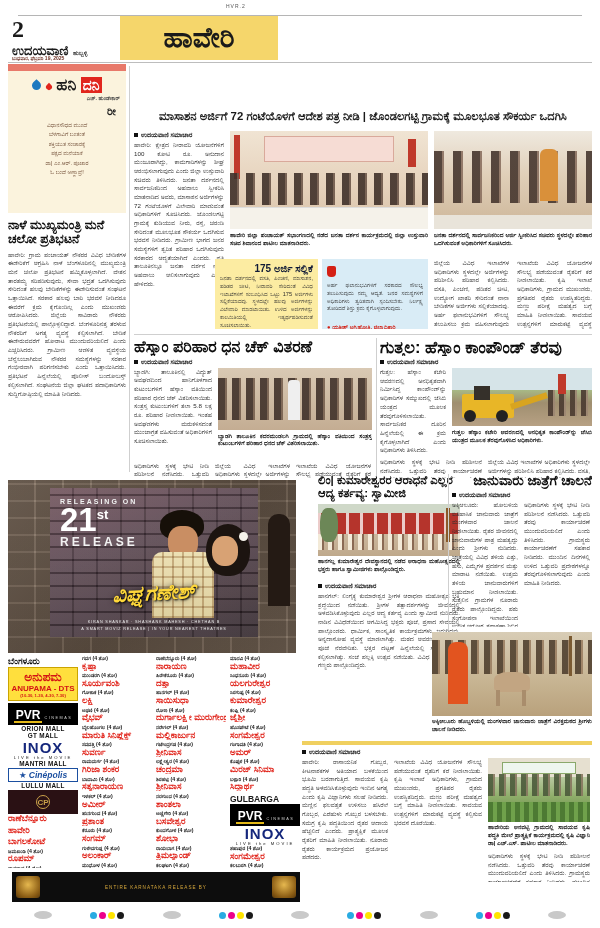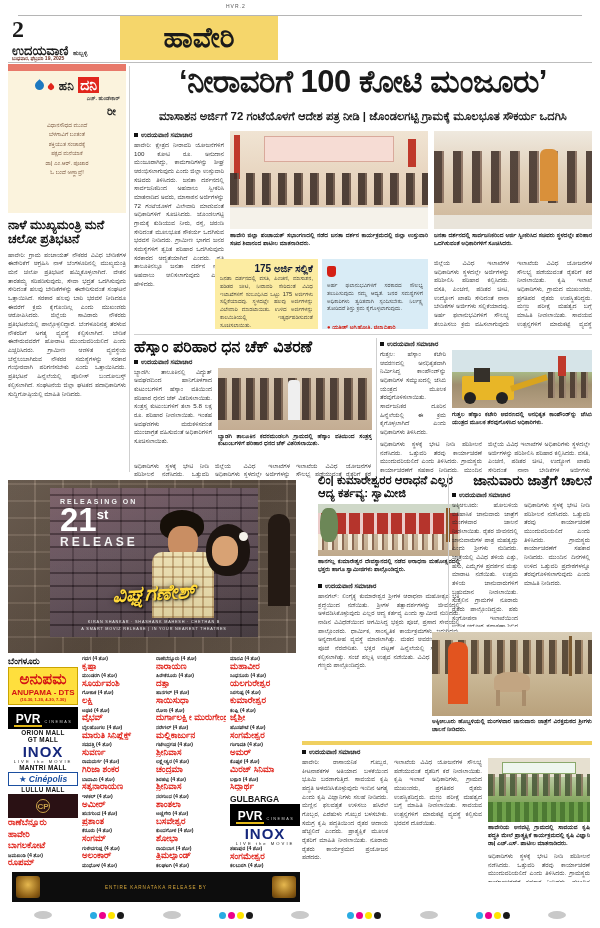--- a/index.html
+++ b/index.html
@@ -94,21 +94,21 @@
   <div class="abs section-box" style="left:120px;top:16px;width:158px;height:44px;">
     <span style="font-size:28px;font-weight:800;">ಹಾವೇರಿ</span>
   </div>
   <div class="hline" style="left:8px;top:62px;width:584px;background:#bdbdbd;"></div>
 
   <div class="abs" style="left:8px;top:64px;width:118px;height:7px;background:#e8796a;"></div>
   <div class="abs hani-box" style="left:8px;top:71px;width:118px;height:142px;padding:5px 6px;">
     <div style="text-align:center;">
       <span class="drop"></span>
       <span class="drop small"></span>
-      <span style="font-size:12px;font-weight:900;">ಹನಿ</span>
+      <span style="font-size:16px;font-weight:900;">ಹನಿ</span>
       <span style="font-size:14px;font-weight:900;color:#fff;background:#e1261d;padding:0 2px;">ದನಿ</span>
     </div>
     <div style="text-align:right;font-size:5.3px;font-weight:700;color:#444;margin-top:1px;">ಎಚ್. ಹುಂಡೇಕಾರ್</div>
     <div style="text-align:right;font-size:11px;font-weight:900;margin:3px 4px 3px 0;">ರೀ</div>
     <div>
 
     <div class="verse-line">ವಿಧಾನಸೌಧದ ಮುಂದೆ</div>
         <div class="verse-line">ಬೆಳಗಾವಿಗೆ ಬಂತಂತೆ</div>
         <div class="verse-line">ಶಕ್ತಿಯುತ ಸಂಚಾರಕ್ಕೆ</div>
         <div class="verse-line">ಪಕ್ಷದ ಮನೆಯಾಕೆ</div>
@@ -116,21 +116,20 @@
         <div class="verse-line">ಓ ಬಂದೆ ಅಣ್ಣಾವ್ರೆ!</div>
       </div>
   </div>
 
   <div class="abs" style="left:8px;top:218px;width:118px;height:254px;overflow:hidden;">
     <div class="headline" style="font-size:12.5px;line-height:1.15;margin-bottom:4px;">ನಾಳೆ ಮುಖ್ಯಮಂತ್ರಿ ಮನೆ ಚಲೋ ಪ್ರತಿಭಟನೆ</div>
     <div class="body-txt" style="height:212px;">ಹಾವೇರಿ: ಗ್ರಾಮ ಪಂಚಾಯತ್ ನೌಕರರ ವಿವಿಧ ಬೇಡಿಕೆಗಳ ಈಡೇರಿಕೆಗೆ ಆಗ್ರಹಿಸಿ ನಾಳೆ ಬೆಂಗಳೂರಿನಲ್ಲಿ ಮುಖ್ಯಮಂತ್ರಿ ಮನೆ ಚಲೋ ಪ್ರತಿಭಟನೆ ಹಮ್ಮಿಕೊಳ್ಳಲಾಗಿದೆ. ವೇತನ ತಾರತಮ್ಯ ಸರಿಪಡಿಸುವುದು, ಸೇವಾ ಭದ್ರತೆ ಒದಗಿಸುವುದು ಸೇರಿದಂತೆ ಹಲವು ಬೇಡಿಕೆಗಳನ್ನು ಈಡೇರಿಸುವಂತೆ ಸಂಘಟನೆ ಒತ್ತಾಯಿಸಿದೆ. ಸರಕಾರ ಹಲವು ಬಾರಿ ಭರವಸೆ ನೀಡಿದರೂ ಈವರೆಗೆ ಕ್ರಮ ಕೈಗೊಂಡಿಲ್ಲ ಎಂದು ಮುಖಂಡರು ಆರೋಪಿಸಿದರು. ಜಿಲ್ಲೆಯ ಸಾವಿರಾರು ನೌಕರರು ಪ್ರತಿಭಟನೆಯಲ್ಲಿ ಪಾಲ್ಗೊಳ್ಳಲಿದ್ದಾರೆ. ಬೆಂಗಳೂರಿನತ್ತ ತೆರಳುವ ನೌಕರರಿಗೆ ಅಗತ್ಯ ವ್ಯವಸ್ಥೆ ಕಲ್ಪಿಸಲಾಗಿದೆ. ಬೇಡಿಕೆ ಈಡೇರುವವರೆಗೆ ಹೋರಾಟ ಮುಂದುವರಿಯಲಿದೆ ಎಂದು ಎಚ್ಚರಿಸಿದರು. ಗ್ರಾಮೀಣ ಆಡಳಿತ ವ್ಯವಸ್ಥೆಯ ಬೆನ್ನೆಲುಬಾಗಿರುವ ನೌಕರರ ಸಮಸ್ಯೆಗಳನ್ನು ಸರಕಾರ ಗಂಭೀರವಾಗಿ ಪರಿಗಣಿಸಬೇಕು ಎಂದು ಒತ್ತಾಯಿಸಿದರು. ಪ್ರತಿಭಟನೆ ಹಿನ್ನೆಲೆಯಲ್ಲಿ ಪೊಲೀಸ್ ಬಂದೋಬಸ್ತ್ ಕಲ್ಪಿಸಲಾಗಿದೆ. ಸಂಘಟನೆಯ ಜಿಲ್ಲಾ ಘಟಕದ ಪದಾಧಿಕಾರಿಗಳು ಸುದ್ದಿಗೋಷ್ಠಿಯಲ್ಲಿ ಮಾಹಿತಿ ನೀಡಿದರು.</div>
   </div>
   <div class="vline" style="left:129px;top:66px;height:406px;"></div>
 
-  <div class="abs lead-headline" style="left:134px;top:64px;width:458px;height:44px;">‘ನೀರಾವರಿಗೆ 100 ಕೋಟಿ ಮಂಜೂರು’</div>
   <div class="abs lead-subhead" style="left:134px;top:110px;width:458px;height:17px;">ಮಾಸಾಶನ ಅರ್ಜಿಗೆ 72 ಗಂಟೆಯೊಳಗೆ ಆದೇಶ ಪತ್ರ ನೀಡಿ | ಜೊಂಡಲಗಟ್ಟಿ ಗ್ರಾಮಕ್ಕೆ ಮೂಲಭೂತ ಸೌಕರ್ಯ ಒದಗಿಸಿ</div>
 
   <div class="abs" style="left:134px;top:131px;width:458px;height:200px;">
 
     <div class="abs" style="left:0;top:0;width:90px;height:200px;overflow:hidden;">
       <div class="byline"><span class="sq"></span><span>ಉದಯವಾಣಿ ಸಮಾಚಾರ</span></div>
       <div class="body-txt" style="height:188px;margin-top:2px;">ಹಾವೇರಿ: ಕ್ಷೇತ್ರದ ನೀರಾವರಿ ಯೋಜನೆಗಳಿಗೆ 100 ಕೋಟಿ ರೂ. ಅನುದಾನ ಮಂಜೂರಾಗಿದ್ದು, ಕಾಮಗಾರಿಗಳನ್ನು ಶೀಘ್ರ ಆರಂಭಿಸಲಾಗುವುದು ಎಂದು ಜಿಲ್ಲಾ ಉಸ್ತುವಾರಿ ಸಚಿವರು ತಿಳಿಸಿದರು. ಜನತಾ ದರ್ಶನದಲ್ಲಿ ಸಾರ್ವಜನಿಕರಿಂದ ಅಹವಾಲು ಸ್ವೀಕರಿಸಿ ಮಾತನಾಡಿದ ಅವರು, ಮಾಸಾಶನ ಅರ್ಜಿಗಳನ್ನು 72 ಗಂಟೆಯೊಳಗೆ ವಿಲೇವಾರಿ ಮಾಡುವಂತೆ ಅಧಿಕಾರಿಗಳಿಗೆ ಸೂಚಿಸಿದರು. ಜೊಂಡಲಗಟ್ಟಿ ಗ್ರಾಮಕ್ಕೆ ಕುಡಿಯುವ ನೀರು, ರಸ್ತೆ, ಚರಂಡಿ ಸೇರಿದಂತೆ ಮೂಲಭೂತ ಸೌಕರ್ಯ ಒದಗಿಸುವ ಭರವಸೆ ನೀಡಿದರು. ಗ್ರಾಮೀಣ ಭಾಗದ ಜನರ ಸಮಸ್ಯೆಗಳಿಗೆ ತ್ವರಿತ ಪರಿಹಾರ ಒದಗಿಸುವುದು ಸರಕಾರದ ಆದ್ಯತೆಯಾಗಿದೆ ಎಂದರು. ಪ್ರತಿ ತಾಲೂಕಿನಲ್ಲೂ ಜನತಾ ದರ್ಶನ ನಡೆಸಿ ಅಹವಾಲು ಆಲಿಸಲಾಗುವುದು ಎಂದು ಹೇಳಿದರು.</div>
     </div>
 
     <div class="photo" style="left:96px;top:0;width:198px;height:98px;background:linear-gradient(180deg,#f0e4d3 0%,#e6d2bc 55%,#d7c2a8 100%);">
@@ -178,20 +177,21 @@
     </div>
     <div style="display:flex;gap:6px;margin-top:2px;">
       <div class="body-txt" style="width:75px;height:32px;">ಅಧಿಕಾರಿಗಳು ಸ್ಥಳಕ್ಕೆ ಭೇಟಿ ನೀಡಿ ಪರಿಶೀಲನೆ ನಡೆಸಿದರು. ಒತ್ತುವರಿ ತೆರವು ಕಾರ್ಯಾಚರಣೆ ಮುಂದುವರಿಯಲಿದೆ ಎಂದು ತಿಳಿಸಿದರು. ಗ್ರಾಮಸ್ಥರು ಕಾರ್ಯಾಚರಣೆಗೆ ಸಹಕಾರ ನೀಡಿದರು. ಮುಂದಿನ ದಿನಗಳಲ್ಲಿ ಉಳಿದ ಒತ್ತುವರಿ ಪ್ರದೇಶಗಳನ್ನೂ ತೆರವುಗೊಳಿಸಲಾಗುವುದು ಎಂದು ಮಾಹಿತಿ ನೀಡಿದರು.</div>
       <div class="body-txt" style="width:75px;height:32px;">ಜಿಲ್ಲೆಯ ವಿವಿಧ ಇಲಾಖೆಗಳ ಅಧಿಕಾರಿಗಳು ಸ್ಥಳದಲ್ಲೇ ಅರ್ಜಿಗಳನ್ನು ಪರಿಶೀಲಿಸಿ ಪರಿಹಾರ ಕಲ್ಪಿಸಿದರು. ವಸತಿ, ಪಿಂಚಣಿ, ಪಡಿತರ ಚೀಟಿ, ಉದ್ಯೋಗ ಖಾತರಿ ಸೇರಿದಂತೆ ನಾನಾ ಬೇಡಿಕೆಗಳ ಅರ್ಜಿಗಳು ಸಲ್ಲಿಕೆಯಾದವು. ಅರ್ಹ ಫಲಾನುಭವಿಗಳಿಗೆ ಸೌಲಭ್ಯ ತಲುಪಿಸಲು ಕ್ರಮ ವಹಿಸಲಾಗುವುದು ಎಂದು ಭರವಸೆ ನೀಡಲಾಯಿತು. ಶಾಸಕರು, ಜಿಲ್ಲಾಧಿಕಾರಿ, ಜಿಲ್ಲಾ ಪಂಚಾಯತ್ ಸಿಇಒ ಸೇರಿದಂತೆ ಹಿರಿಯ ಅಧಿಕಾರಿಗಳು ಉಪಸ್ಥಿತರಿದ್ದರು. ಸಾರ್ವಜನಿಕರು ತಮ್ಮ ಅಹವಾಲುಗಳನ್ನು ನೇರವಾಗಿ ಸಲ್ಲಿಸಿ ಪರಿಹಾರ ಪಡೆದರು. ಬಾಕಿ ಅರ್ಜಿಗಳ ವಿಲೇವಾರಿಗೆ ಕಾಲಮಿತಿ ನಿಗದಿಪಡಿಸಲಾಯಿತು.</div>
       <div class="body-txt" style="width:75px;height:32px;">ಇಲಾಖೆಯ ವಿವಿಧ ಯೋಜನೆಗಳ ಸೌಲಭ್ಯ ಪಡೆಯುವಂತೆ ರೈತರಿಗೆ ಕರೆ ನೀಡಲಾಯಿತು. ಕೃಷಿ ಇಲಾಖೆ ಅಧಿಕಾರಿಗಳು, ಗ್ರಾಮದ ಮುಖಂಡರು, ಪ್ರಗತಿಪರ ರೈತರು ಉಪಸ್ಥಿತರಿದ್ದರು. ಮಣ್ಣು ಪರೀಕ್ಷೆ ಮಹತ್ವದ ಬಗ್ಗೆ ಮಾಹಿತಿ ನೀಡಲಾಯಿತು. ಸಾವಯವ ಉತ್ಪನ್ನಗಳಿಗೆ ಮಾರುಕಟ್ಟೆ ವ್ಯವಸ್ಥೆ ಕಲ್ಪಿಸುವ ಭರವಸೆ ದೊರೆಯಿತು.</div>
     </div>
   </div>
   <div class="vline" style="left:376px;top:338px;height:140px;"></div>
 
   <div class="abs" style="left:380px;top:338px;width:212px;height:140px;overflow:hidden;">
+    <div class="headline" style="font-size:16.5px;white-space:nowrap;">ಗುತ್ತಲ: ಹೆಸ್ಕಾಂ ಕಾಂಪೌಂಡ್ ತೆರವು</div>
     <div class="byline" style="margin:2px 0;"><span class="sq"></span><span>ಉದಯವಾಣಿ ಸಮಾಚಾರ</span></div>
     <div style="position:relative;height:88px;">
       <div class="abs body-txt" style="left:0;top:0;width:66px;height:88px;">ಗುತ್ತಲ: ಹೆಸ್ಕಾಂ ಕಚೇರಿ ಆವರಣದಲ್ಲಿ ಅನಧಿಕೃತವಾಗಿ ನಿರ್ಮಿಸಿದ್ದ ಕಾಂಪೌಂಡ್‌ನ್ನು ಅಧಿಕಾರಿಗಳ ಸಮ್ಮುಖದಲ್ಲಿ ಜೆಸಿಬಿ ಯಂತ್ರದ ಮೂಲಕ ತೆರವುಗೊಳಿಸಲಾಯಿತು. ಸಾರ್ವಜನಿಕರ ದೂರಿನ ಹಿನ್ನೆಲೆಯಲ್ಲಿ ಈ ಕ್ರಮ ಕೈಗೊಳ್ಳಲಾಗಿದೆ ಎಂದು ಅಧಿಕಾರಿಗಳು ತಿಳಿಸಿದರು.</div>
       <div class="photo" style="left:72px;top:0;width:140px;height:58px;background:linear-gradient(180deg,#d6e4e8 0%,#d6e4e8 38%,#a8b985 38%,#9f8e6f 60%,#b7a184 100%);">
         <div class="abs" style="left:10px;bottom:8px;width:52px;height:24px;background:#e8b627;border-radius:2px;"></div>
         <div class="abs" style="left:22px;bottom:26px;width:16px;height:14px;background:#35302a;"></div>
         <div class="abs" style="left:58px;bottom:22px;width:38px;height:6px;background:#d8a41f;transform:rotate(-18deg);"></div>
         <div class="abs" style="left:12px;bottom:4px;width:12px;height:12px;background:#222;border-radius:50%;"></div>
         <div class="abs" style="left:44px;bottom:4px;width:12px;height:12px;background:#222;border-radius:50%;"></div>
         <div class="head-row" style="top:22px;height:26px;left:96px;background:repeating-linear-gradient(90deg,#4a3a30 0 5px,#9c8672 5px 7px,rgba(0,0,0,0) 7px 11px);"></div>
@@ -275,21 +275,21 @@
         <div class="body-txt" style="height:30px;margin-top:2px;">ಅಧಿಕಾರಿಗಳು ಸ್ಥಳಕ್ಕೆ ಭೇಟಿ ನೀಡಿ ಪರಿಶೀಲನೆ ನಡೆಸಿದರು. ಒತ್ತುವರಿ ತೆರವು ಕಾರ್ಯಾಚರಣೆ ಮುಂದುವರಿಯಲಿದೆ ಎಂದು ತಿಳಿಸಿದರು. ಗ್ರಾಮಸ್ಥರು ಕಾರ್ಯಾಚರಣೆಗೆ ಸಹಕಾರ ನೀಡಿದರು. ಮುಂದಿನ ದಿನಗಳಲ್ಲಿ ಉಳಿದ ಒತ್ತುವರಿ ಪ್ರದೇಶಗಳನ್ನೂ ತೆರವುಗೊಳಿಸಲಾಗುವುದು ಎಂದು ಮಾಹಿತಿ ನೀಡಿದರು.</div>
       </div>
     </div>
   </div>
 
   <div class="abs" style="left:8px;top:656px;width:292px;height:212px;display:flex;gap:4px;overflow:hidden;">
 
     <div class="list-col">
       <div class="city-hdr">ಬೆಂಗಳೂರು</div>
       <div class="anupama">
-        <div style="font-size:15px;font-weight:900;">ಅನುಪಮ</div>
+        <div style="font-size:12px;font-weight:900;">ಅನುಪಮ</div>
         <div style="font-size:8px;font-weight:900;">ANUPAMA - DTS</div>
         <div style="font-size:4.2px;font-weight:700;">(10-30, 1-30, 4-30, 7-30)</div>
       </div>
       <div class="logo-pvr" style="margin-top:2px;">
         <span class="t1">PVR</span><span class="t2">CINEMAS</span>
       </div>
       <div class="venue">ORION MALL</div>
       <div class="venue">GT MALL</div>
       <div class="logo-inox" style="margin-top:1px;">
         <div class="t1">INOX</div>

